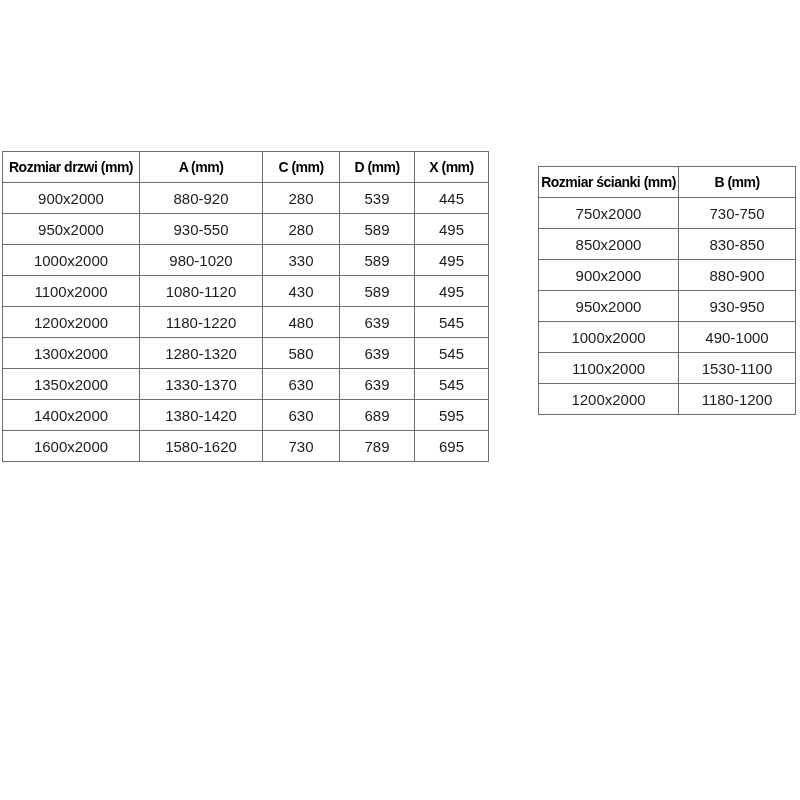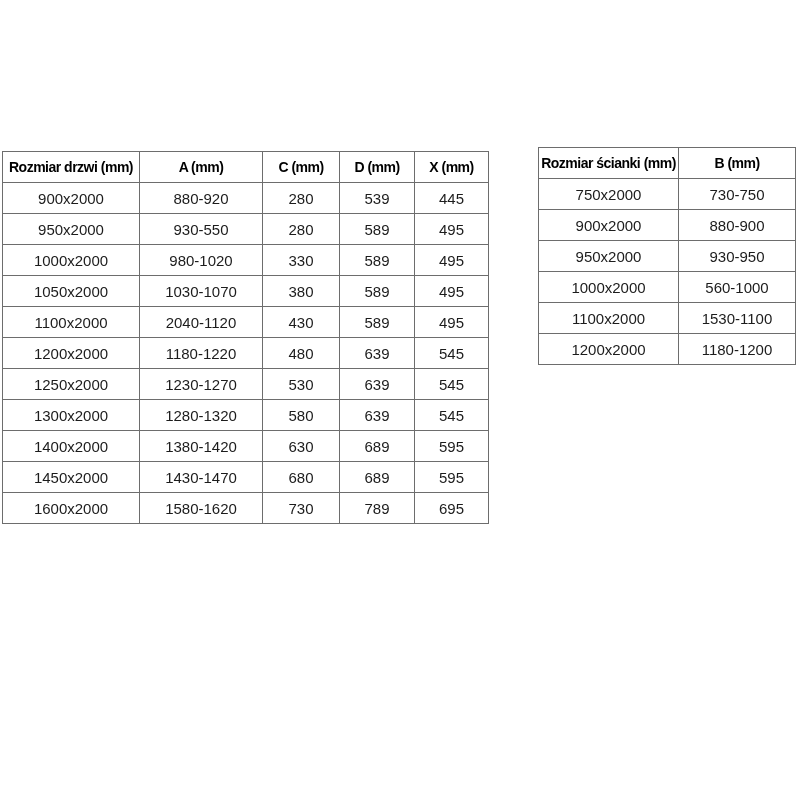--- a/index.html
+++ b/index.html
@@ -42,21 +42,21 @@
     font-weight: 700;
     color: #000000;
   }
   #door-table {
     left: 2px;
     top: 151px;
     width: 486px;
   }
   #wall-table {
     left: 538px;
-    top: 147px;
+    top: 166px;
     width: 257px;
   }
 </style>
 </head>
 <body>
 
 <div class="page">
 
   <table id="door-table" class="spec">
     <colgroup>
@@ -91,65 +91,51 @@
           <td>495</td>
         </tr>
         <tr>
           <td>1000x2000</td>
           <td>980-1020</td>
           <td>330</td>
           <td>589</td>
           <td>495</td>
         </tr>
         <tr>
-          <td>1050x2000</td>
-          <td>1030-1070</td>
-          <td>380</td>
-          <td>589</td>
-          <td>495</td>
-        </tr>
-        <tr>
           <td>1100x2000</td>
-          <td>2040-1120</td>
+          <td>1080-1120</td>
           <td>430</td>
           <td>589</td>
           <td>495</td>
         </tr>
         <tr>
           <td>1200x2000</td>
           <td>1180-1220</td>
           <td>480</td>
           <td>639</td>
           <td>545</td>
         </tr>
         <tr>
-          <td>1250x2000</td>
-          <td>1230-1270</td>
-          <td>530</td>
-          <td>639</td>
-          <td>545</td>
-        </tr>
-        <tr>
           <td>1300x2000</td>
           <td>1280-1320</td>
           <td>580</td>
           <td>639</td>
           <td>545</td>
         </tr>
         <tr>
+          <td>1350x2000</td>
+          <td>1330-1370</td>
+          <td>630</td>
+          <td>639</td>
+          <td>545</td>
+        </tr>
+        <tr>
           <td>1400x2000</td>
           <td>1380-1420</td>
           <td>630</td>
-          <td>689</td>
-          <td>595</td>
-        </tr>
-        <tr>
-          <td>1450x2000</td>
-          <td>1430-1470</td>
-          <td>680</td>
           <td>689</td>
           <td>595</td>
         </tr>
         <tr>
           <td>1600x2000</td>
           <td>1580-1620</td>
           <td>730</td>
           <td>789</td>
           <td>695</td>
         </tr>
@@ -166,30 +152,34 @@
           <th>Rozmiar ścianki (mm)</th>
           <th>B (mm)</th>
         </tr>
     </thead>
     <tbody>
         <tr>
           <td>750x2000</td>
           <td>730-750</td>
         </tr>
         <tr>
+          <td>850x2000</td>
+          <td>830-850</td>
+        </tr>
+        <tr>
           <td>900x2000</td>
           <td>880-900</td>
         </tr>
         <tr>
           <td>950x2000</td>
           <td>930-950</td>
         </tr>
         <tr>
           <td>1000x2000</td>
-          <td>560-1000</td>
+          <td>490-1000</td>
         </tr>
         <tr>
           <td>1100x2000</td>
           <td>1530-1100</td>
         </tr>
         <tr>
           <td>1200x2000</td>
           <td>1180-1200</td>
         </tr>
       </tbody>

